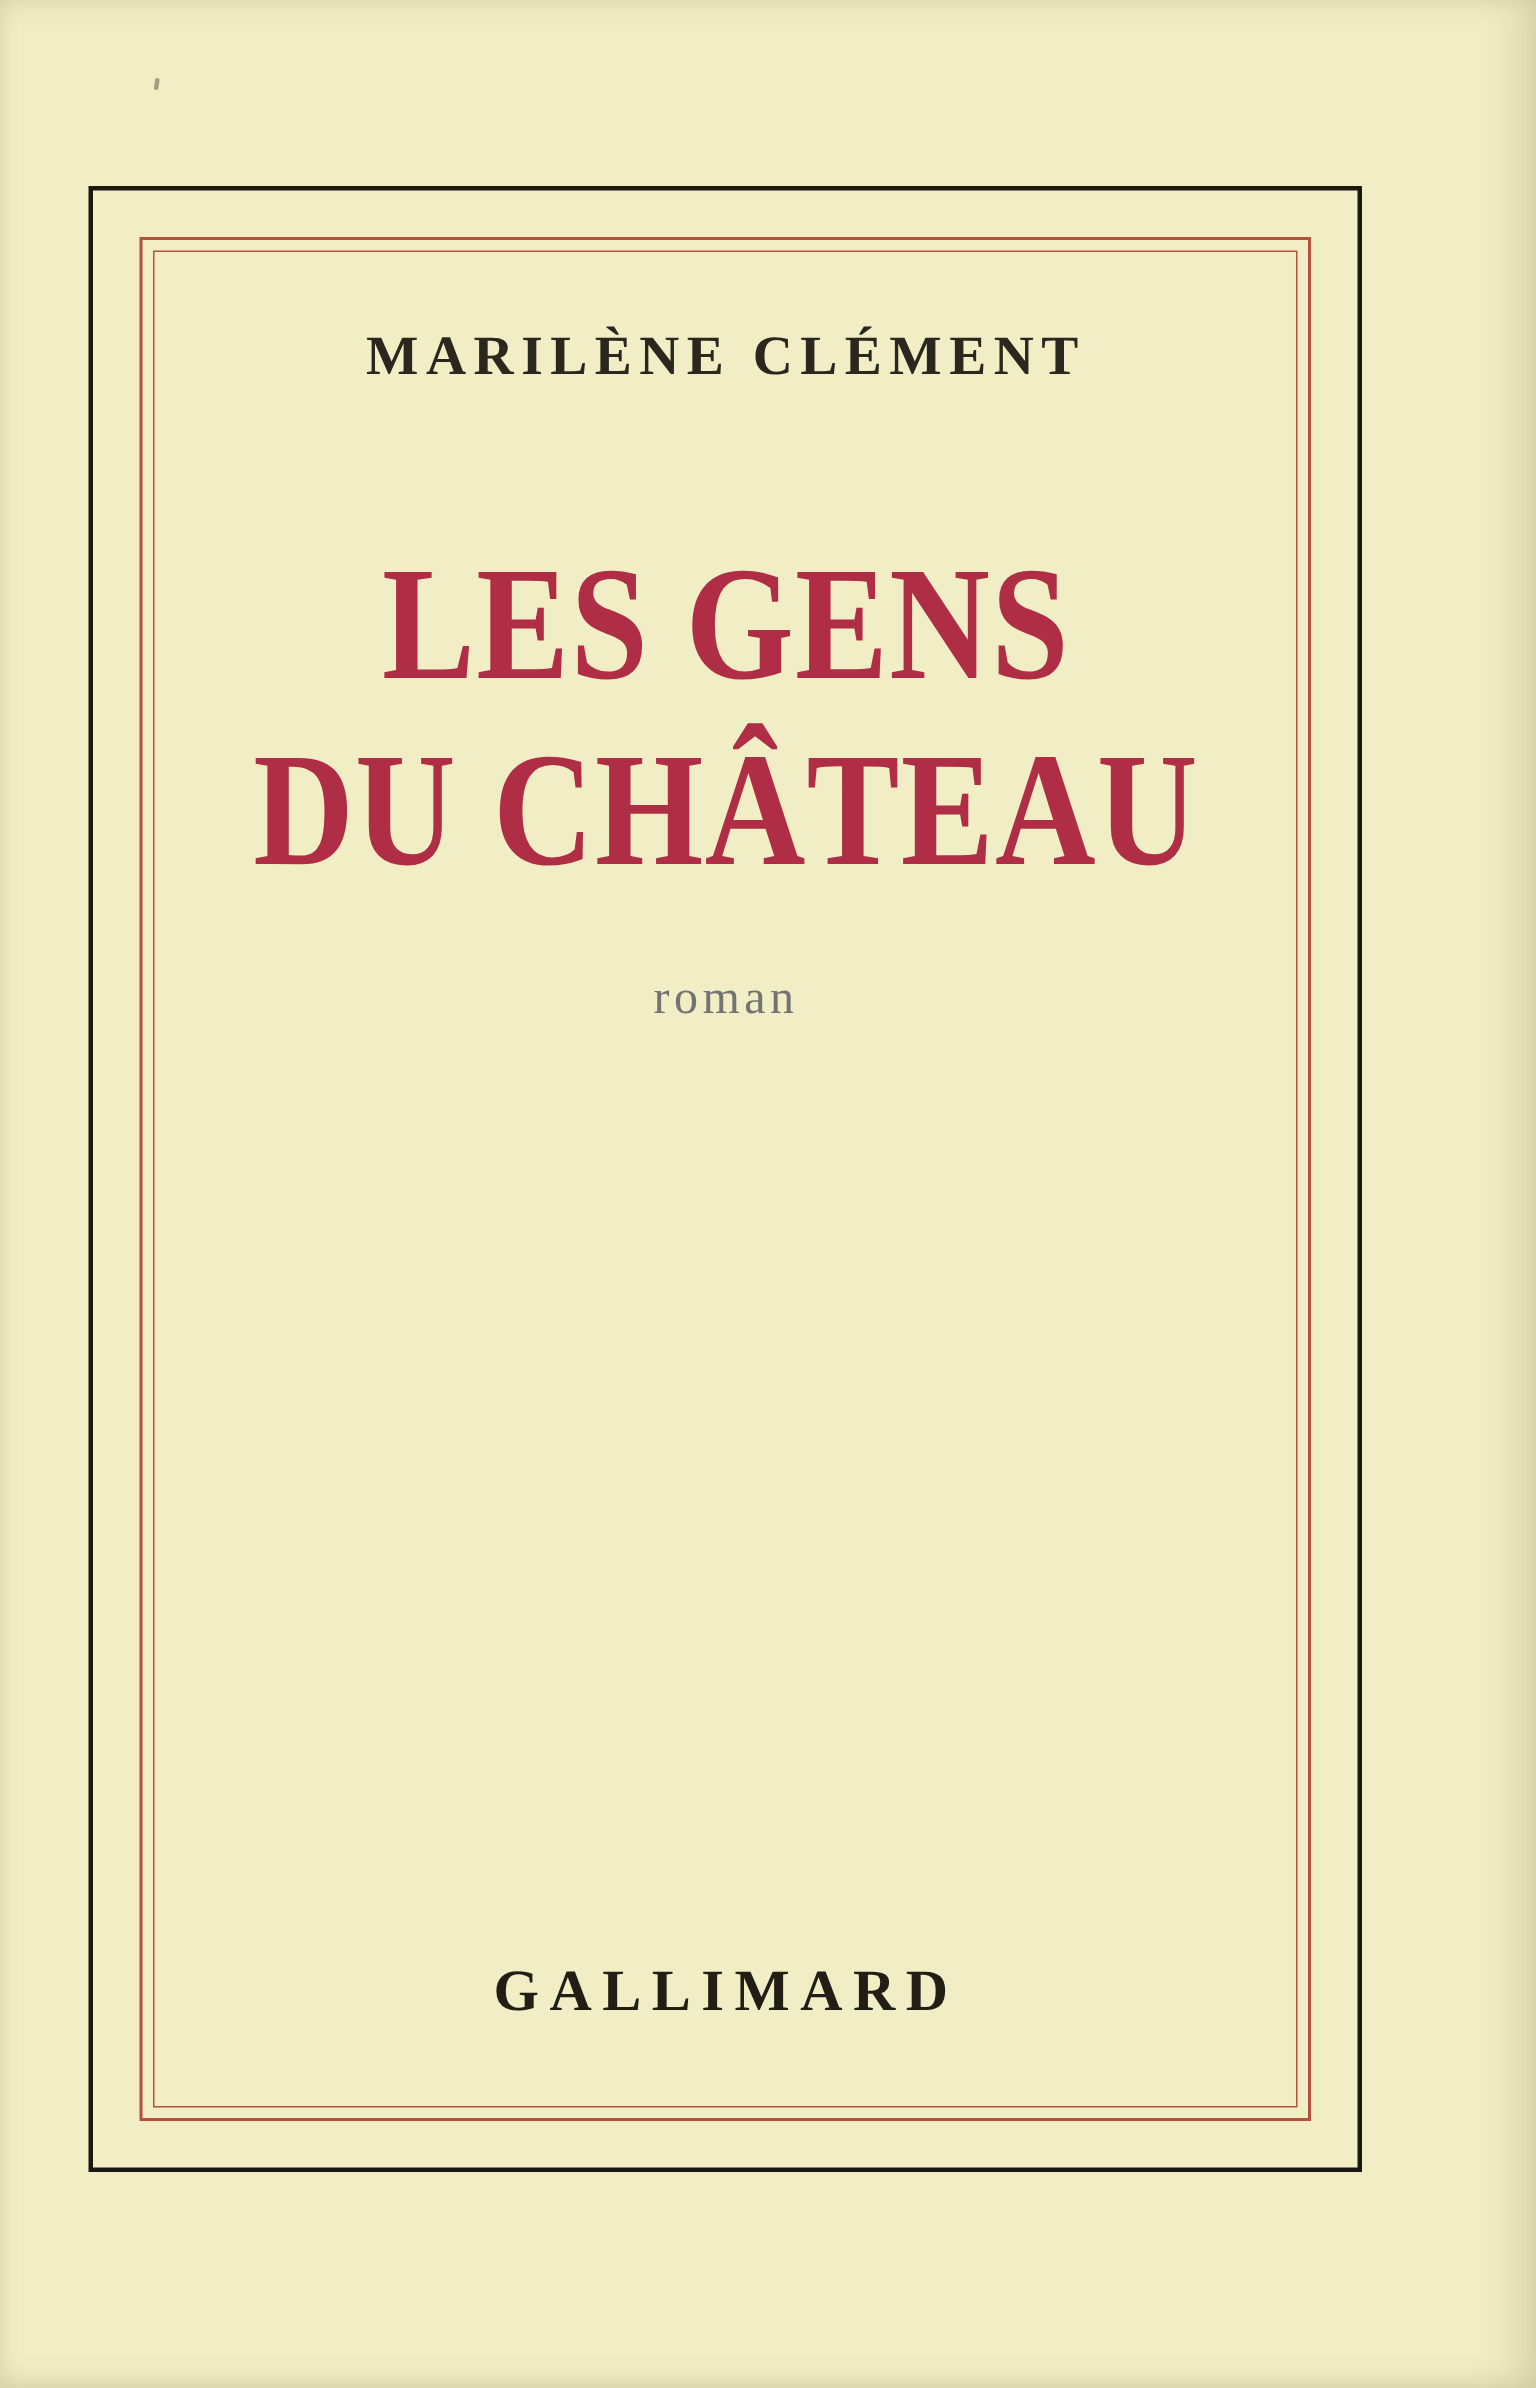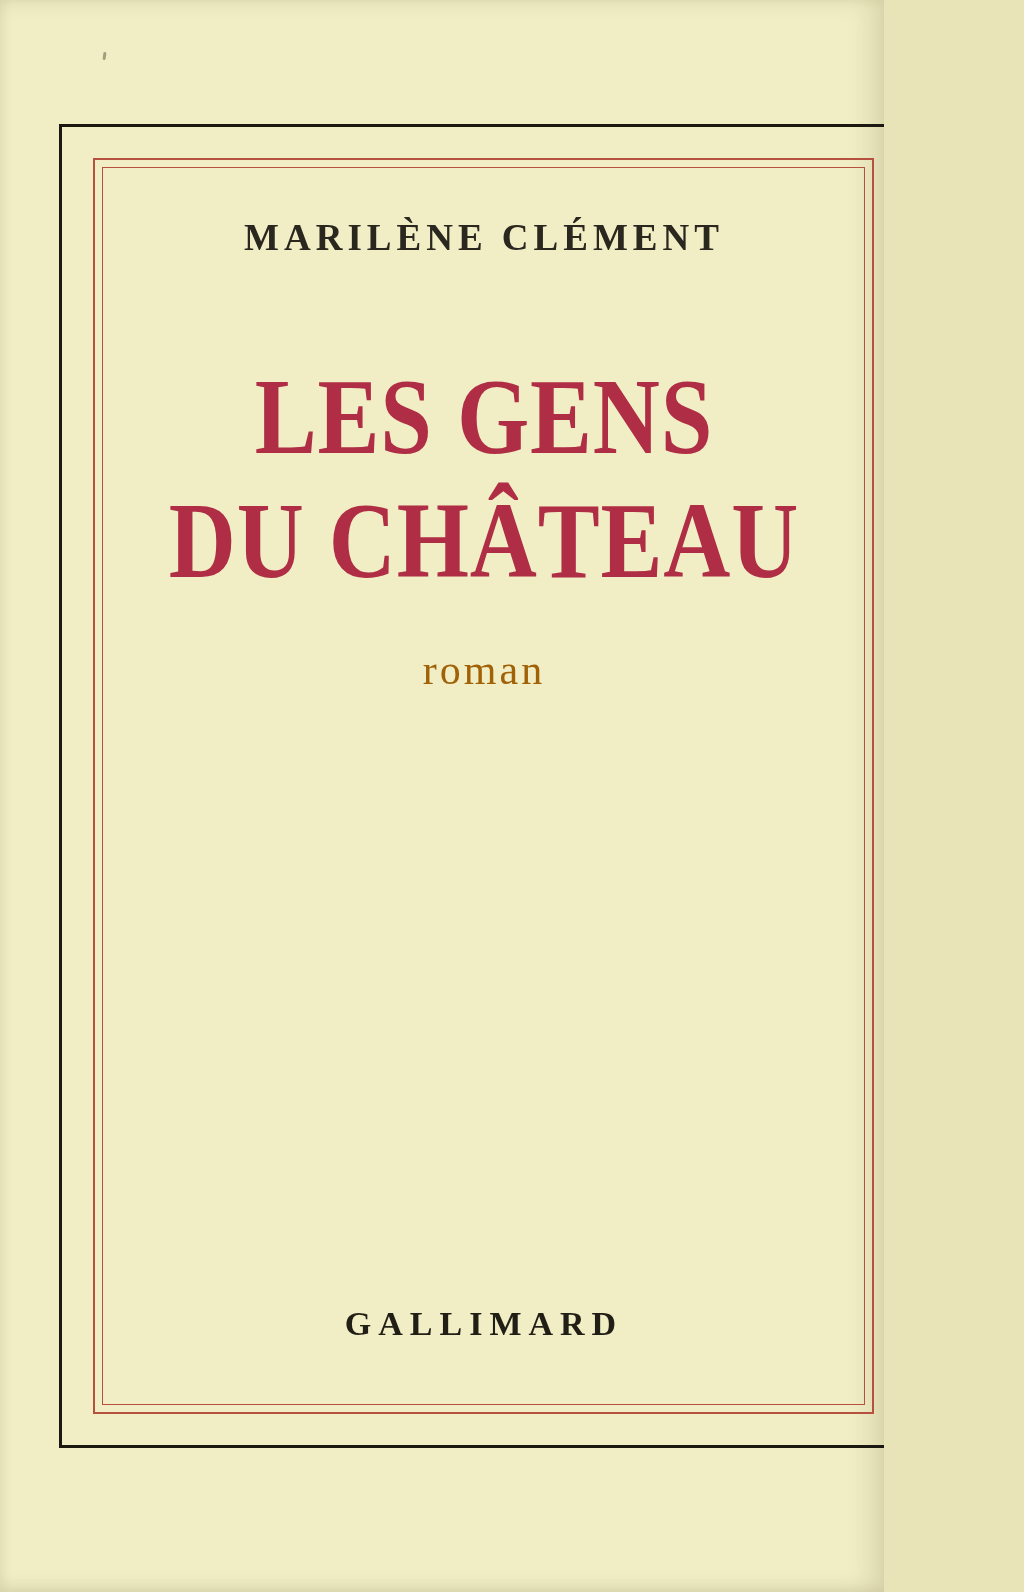--- a/index.html
+++ b/index.html
@@ -7,21 +7,21 @@
     padding: 0;
   }
   body {
     width: 1024px;
     height: 1592px;
     background: #e8e4b8;
     font-family: "Liberation Serif", serif;
   }
   .cover {
     position: relative;
-    width: 884px;
+    width: 1024px;
     height: 1592px;
     background: #f1eec6;
     overflow: hidden;
     
     box-shadow: inset -16px 0 22px rgba(125, 115, 70, 0.16),
                 inset 4px 0 10px rgba(125, 115, 70, 0.08),
                 inset 0 -6px 14px rgba(125, 115, 70, 0.07);
   }
   
   .scan-speck {
@@ -71,44 +71,44 @@
     font-size: 108px;
     font-weight: 700;
     line-height: 124px;
     letter-spacing: 1px;
     color: #b02e45;
     transform: scaleX(0.86);
     transform-origin: 50% 0;
   }
   .roman {
     top: 646px;
-    font-size: 42px;
+    font-size: 32px;
     font-weight: 400;
     letter-spacing: 3px;
-    color: #a16207;
+    color: #737373;
   }
   .logo-wrap {
     top: 961px;
     height: 86px;
   }
   .logo-wrap svg {
     display: inline-block;
     vertical-align: top;
   }
   .logo-text {
     font-family: "Liberation Serif", serif;
     font-style: italic;
     font-weight: 700;
     font-size: 60px;
     letter-spacing: -2px;
     fill: #1c1913;
   }
   .publisher {
     top: 1305px;
-    font-size: 34px;
+    font-size: 39px;
     font-weight: 700;
     letter-spacing: 7px;
     color: #211e16;
   }
 </style>
 </head>
 <body>
 
 <div class="cover">
 

